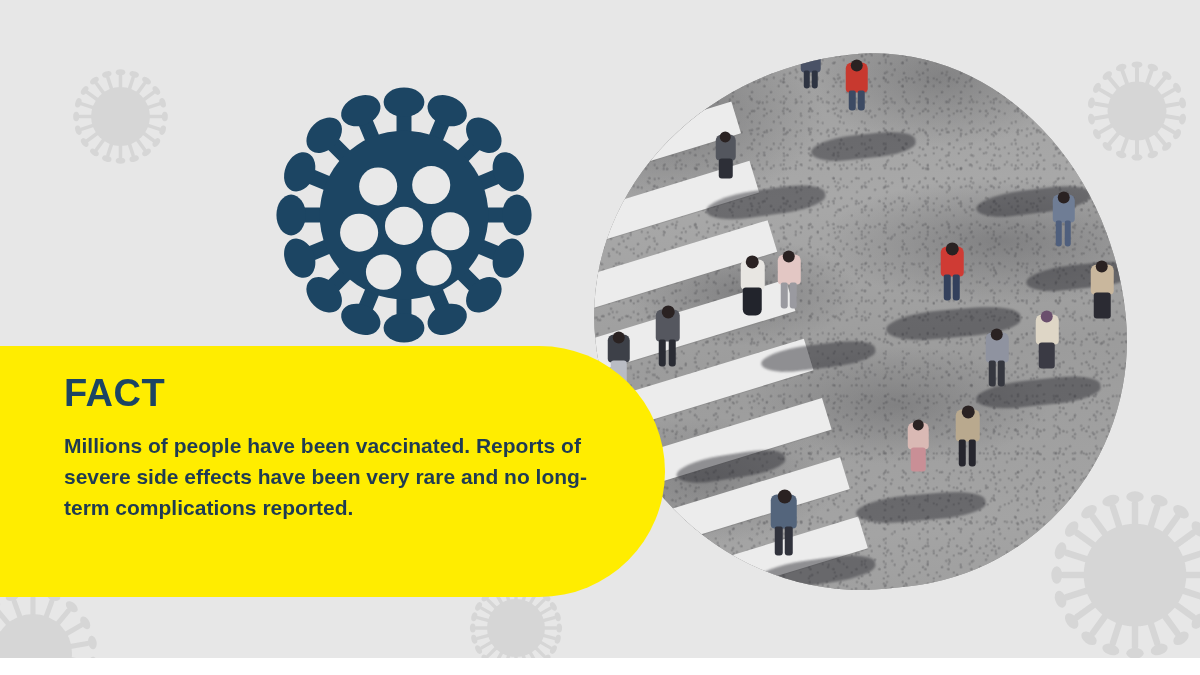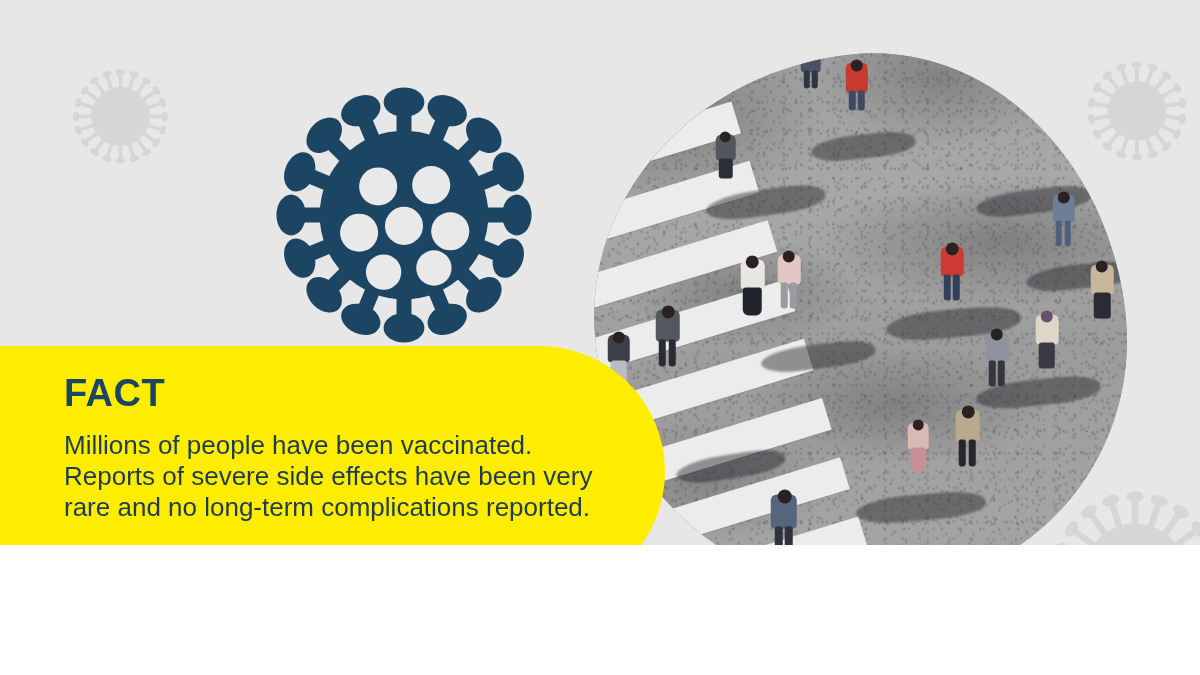--- a/index.html
+++ b/index.html
@@ -3,21 +3,21 @@
 <meta charset="utf-8">
 <style>
   html, body {
     margin: 0;
     padding: 0;
     background: #ffffff;
   }
   #poster {
     position: relative;
     width: 1200px;
-    height: 545px;
+    height: 658px;
     overflow: hidden;
     background: #e7e7e7;
     font-family: "Liberation Sans", sans-serif;
   }
 
   
   .wm {
     position: absolute;
     color: #d6d6d6;
     line-height: 0;
@@ -149,23 +149,24 @@
     font-size: 38px;
     font-weight: 700;
     letter-spacing: .5px;
     color: #1c4563;
   }
   #fact-body {
     position: absolute;
     left: 64px;
     top: 84px;
     width: 540px;
-    font-size: 26px;
+    font-size: 21px;
     line-height: 31px;
     color: #1f3b52;
+    font-weight: bold;
   }
 </style>
 </head>
 <body>
 
 <div id="poster">
 
   <div class="wm" style="left:68px; top:64px; width:105px; height:105px;">
     <svg viewBox="0 0 100 100" width="105" height="105" aria-hidden="true">
       <g fill="currentColor" class="wm-g">

